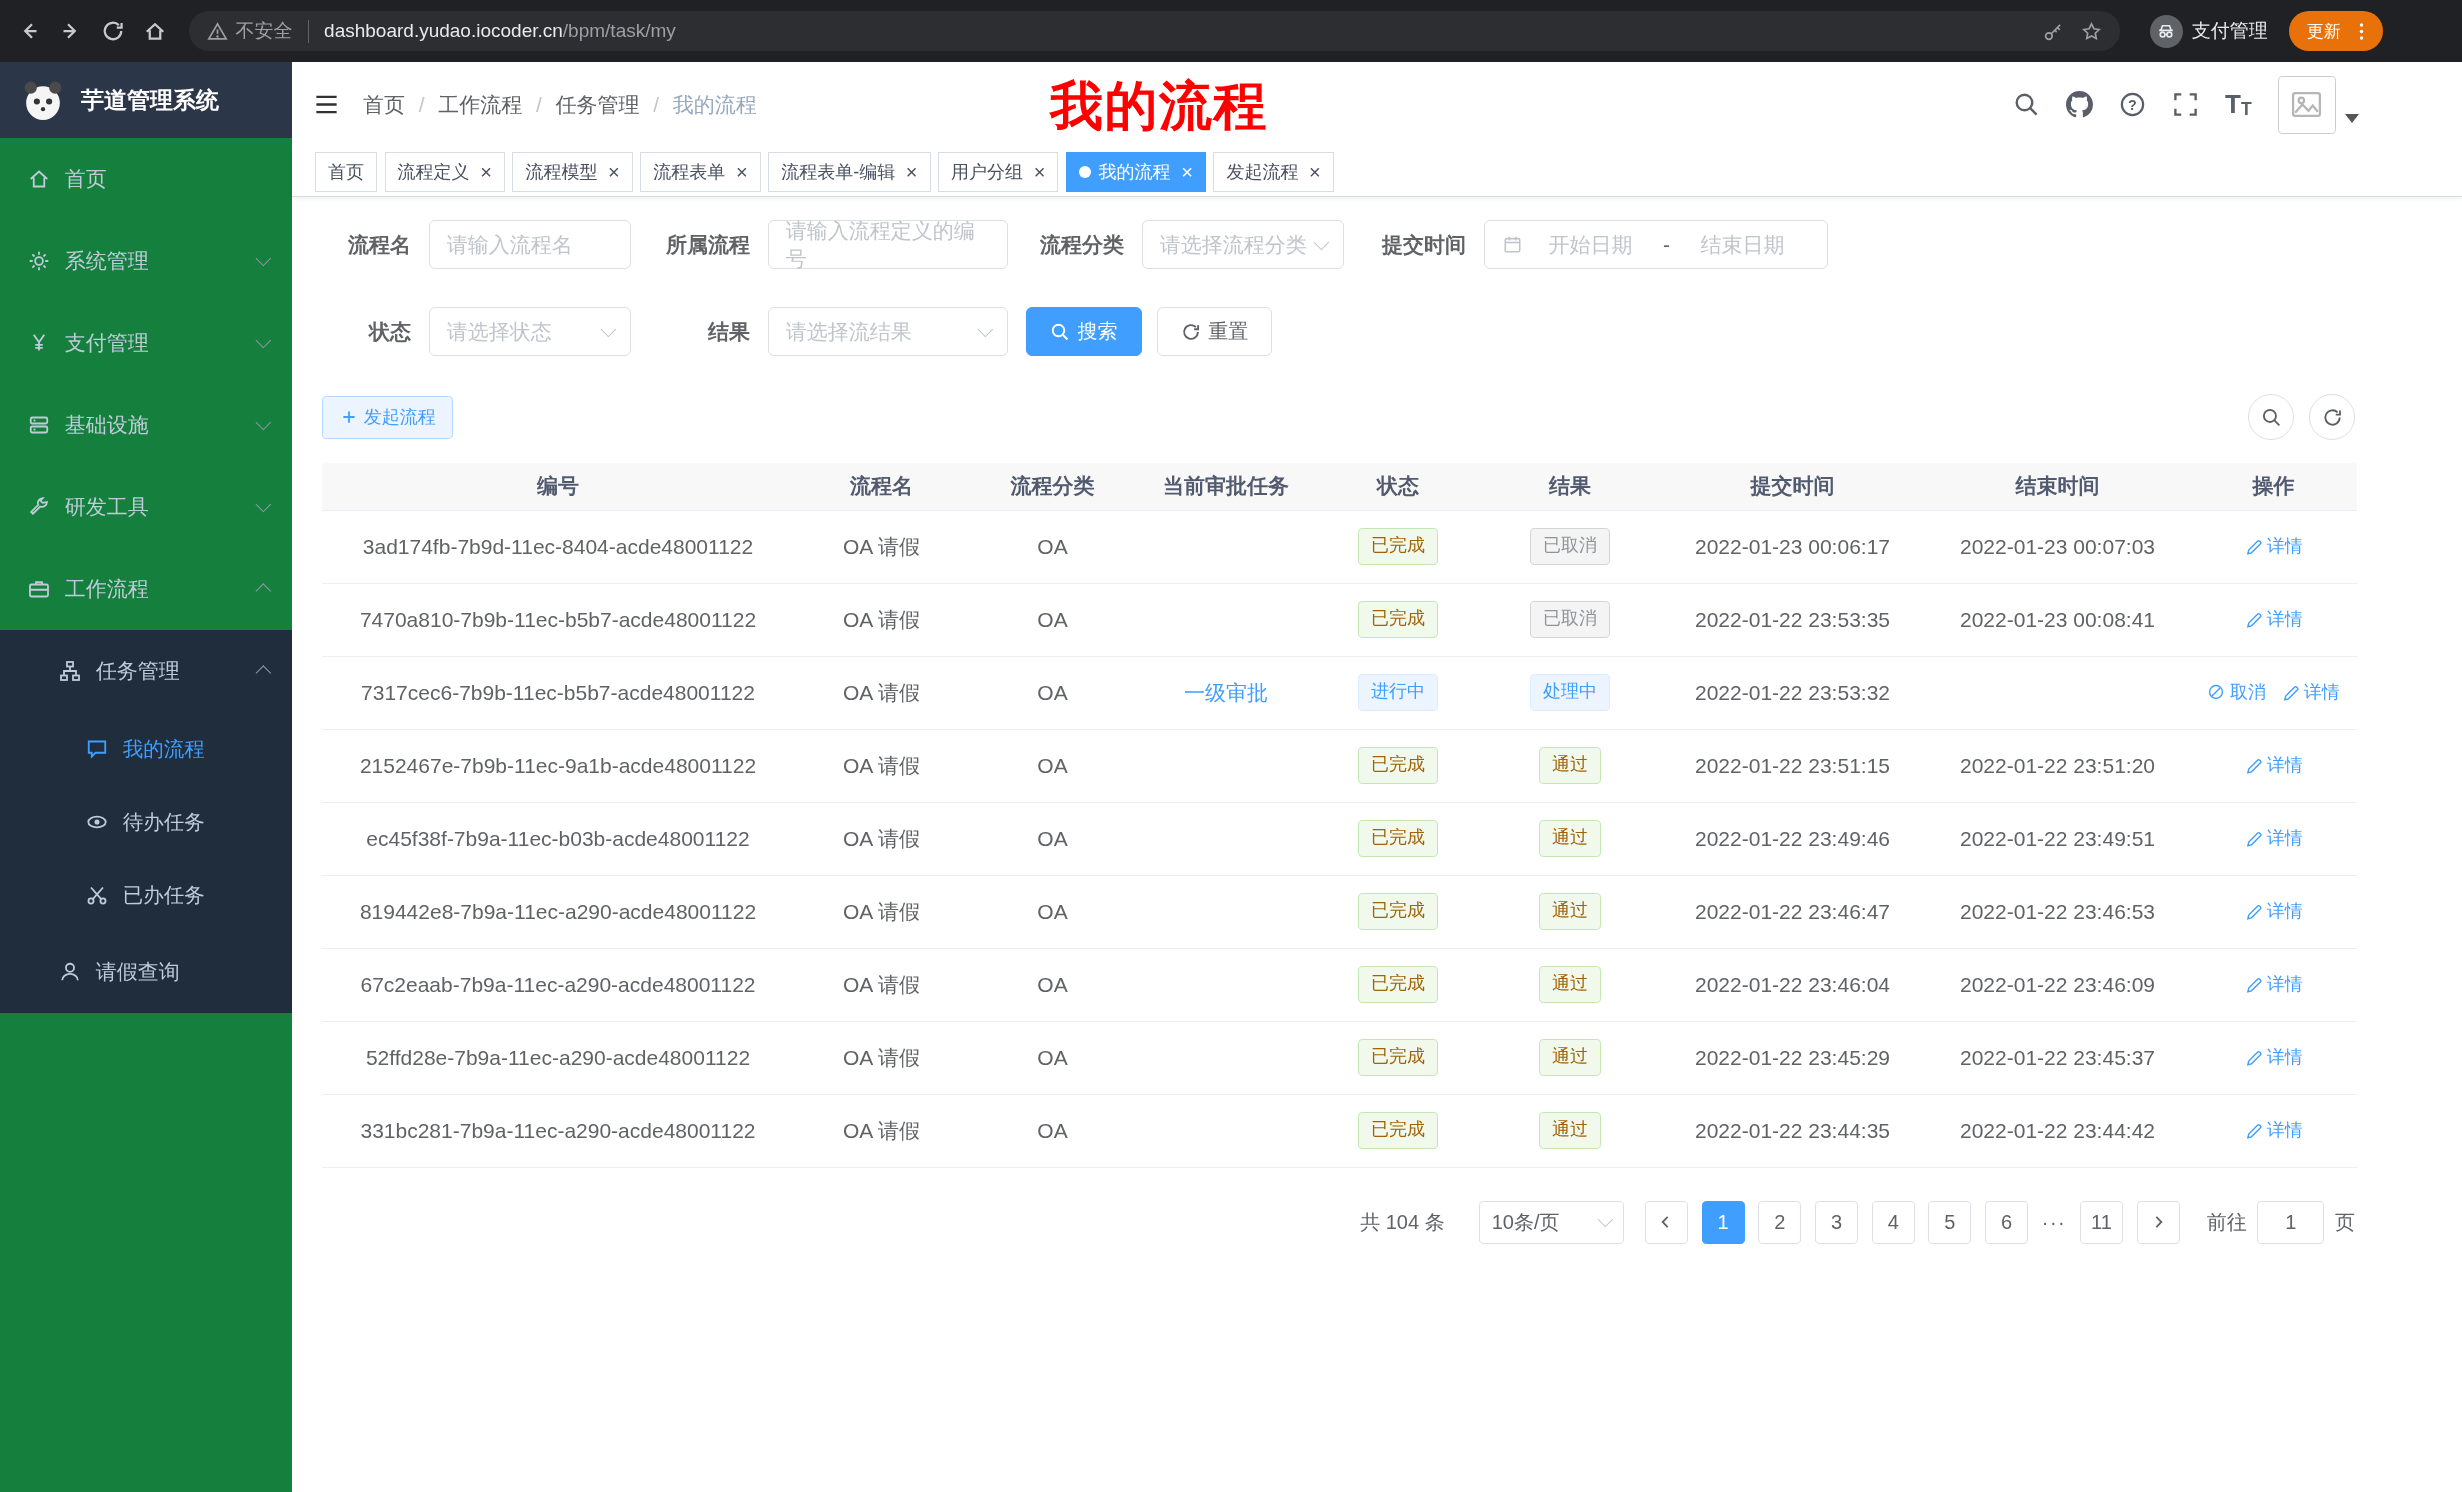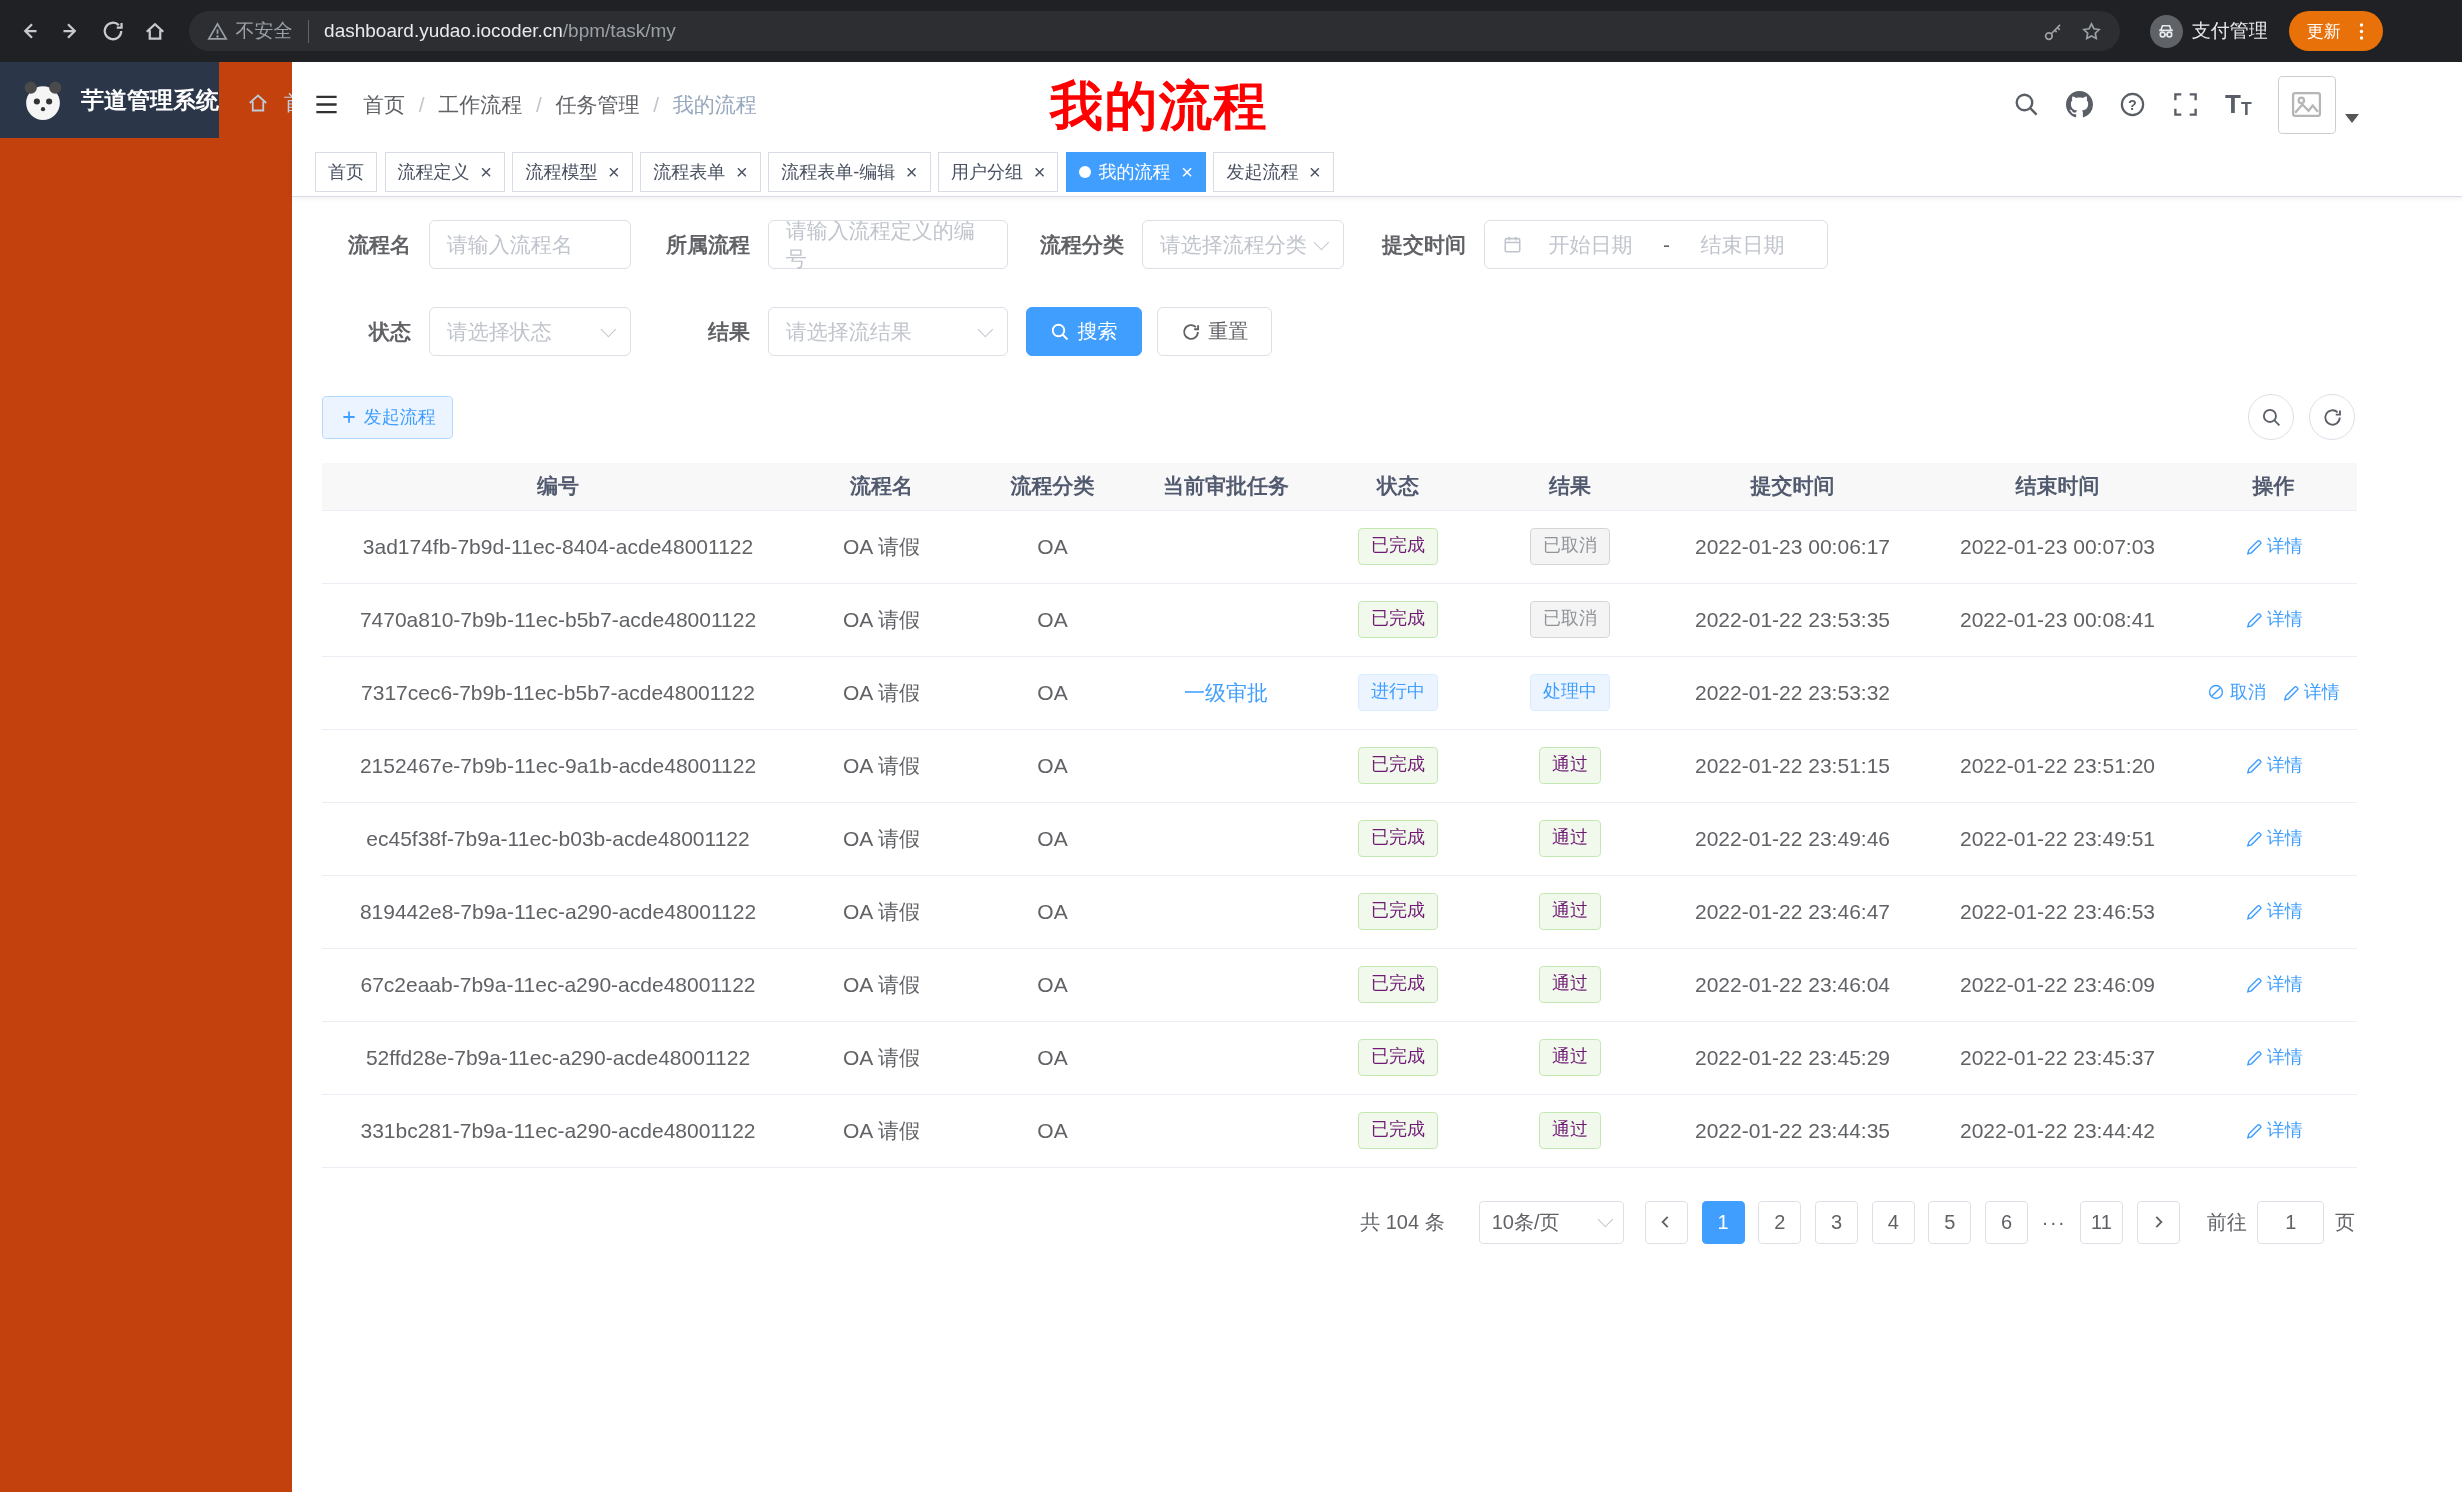--- a/index.html
+++ b/index.html
@@ -16,21 +16,21 @@
   .url { white-space:nowrap; overflow:hidden; }
   .url .host { color:#e8eaed; }
   .url .path { color:#9aa0a6; }
   .ospacer { flex:1; }
   .incog { display:flex; align-items:center; gap:9px; color:#e8eaed; font-size:19px; margin:0 12px; white-space:nowrap; }
   .incog-circ { width:33px; height:33px; border-radius:50%; background:#5f6368; display:flex; align-items:center; justify-content:center; color:#e8eaed; }
   .update-pill { height:40px; background:#e8710a; border-radius:20px; display:flex; align-items:center; gap:10.7px; padding:0 10.7px 0 18px; color:#fff; font-size:17px; white-space:nowrap; }
 
   
   .app { flex:1; display:flex; min-height:0; }
-  .sidebar { width:292px; flex:0 0 auto; background:#c2410c; color:#bfcbd9; font-size:21px; display:flex; flex-direction:row; overflow:hidden; }
+  .sidebar { width:292px; flex:0 0 auto; background:#15803d; color:#bfcbd9; font-size:21px; display:flex; flex-direction:column; overflow:hidden; }
   .logo { height:76px; flex:0 0 auto; display:flex; align-items:center; gap:15px; padding-left:20px; background:#2b3649; }
   .logo-title { color:#fff; font-weight:700; font-size:23px; }
   .mi { height:82px; display:flex; align-items:center; padding:0 23px 0 27px; cursor:pointer; flex:0 0 auto; }
   .mi .mi-label { margin-left:13.7px; white-space:nowrap; }
   .micon { flex:0 0 auto; }
   .chev { margin-left:auto; width:10.7px; height:10.7px; border-right:1.5px solid #8d98a8; border-bottom:1.5px solid #8d98a8; flex:0 0 auto; }
   .chev.down { transform:rotate(45deg); margin-top:-4.6px; }
   .chev.up { transform:rotate(-135deg); margin-top:4.6px; }
   .submenu { background:#1f2d3d; }
   .mi.lv2 { padding-left:58px; }
@@ -78,21 +78,21 @@
   .btn-create { height:43px; padding:0 16.7px; font-size:18px; color:#409eff; background:#ecf5ff; border:1.5px solid #b3d8ff; border-radius:4.6px; display:inline-flex; align-items:center; gap:6px; cursor:pointer; }
   .tool-icons { display:flex; gap:15px; }
   .circ { width:46px; height:46px; border:1.5px solid #dcdfe6; border-radius:50%; background:#fff; display:flex; align-items:center; justify-content:center; color:#5a5e66; cursor:pointer; }
 
   
   table.tbl { width:100%; border-collapse:collapse; table-layout:fixed; }
   .tbl th { height:47px; background:#f8f8f9; color:#515a6e; font-size:21px; font-weight:700; border-bottom:1.5px solid #ebeef5; text-align:center; white-space:nowrap; }
   .tbl td { height:73px; text-align:center; color:#606266; font-size:21px; border-bottom:1.5px solid #ebeef5; white-space:nowrap; overflow:hidden; }
   .tlink { color:#409eff; cursor:pointer; }
   .bdg { display:inline-block; padding:0 12px; height:37px; line-height:33px; border:1.5px solid; border-radius:4.6px; font-size:18px; }
-  .b-success { color:#701a75; background:#f0f9eb; border-color:#c2e7b0; }
+  .b-success { color:#a16207; background:#f0f9eb; border-color:#c2e7b0; }
   .b-info    { color:#909399; background:#f4f4f5; border-color:#d3d4d6; }
   .b-primary { color:#409eff; background:#ecf5ff; border-color:#d9ecff; }
   .b-danger  { color:#f56c6c; background:#fef0f0; border-color:#fbc4c4; }
   .op { color:#409eff; font-size:18px; display:inline-flex; align-items:center; gap:4.6px; margin:0 7.6px; cursor:pointer; }
 
   
   .pagi { display:flex; align-items:center; justify-content:flex-end; margin-top:33px; font-size:20px; color:#606266; }
   .p-total { margin-right:34px; white-space:nowrap; }
   .p-size { width:145px; height:43px; border:1.5px solid #dcdfe6; border-radius:4.6px; display:flex; align-items:center; padding:0 12px; margin-right:7.6px; color:#606266; white-space:nowrap; }
   .p-btn { min-width:43px; height:43px; border:1.5px solid #dcdfe6; border-radius:4.6px; background:#fff; display:flex; align-items:center; justify-content:center; margin-left:13.7px; color:#606266; padding:0 7.6px; cursor:pointer; }

